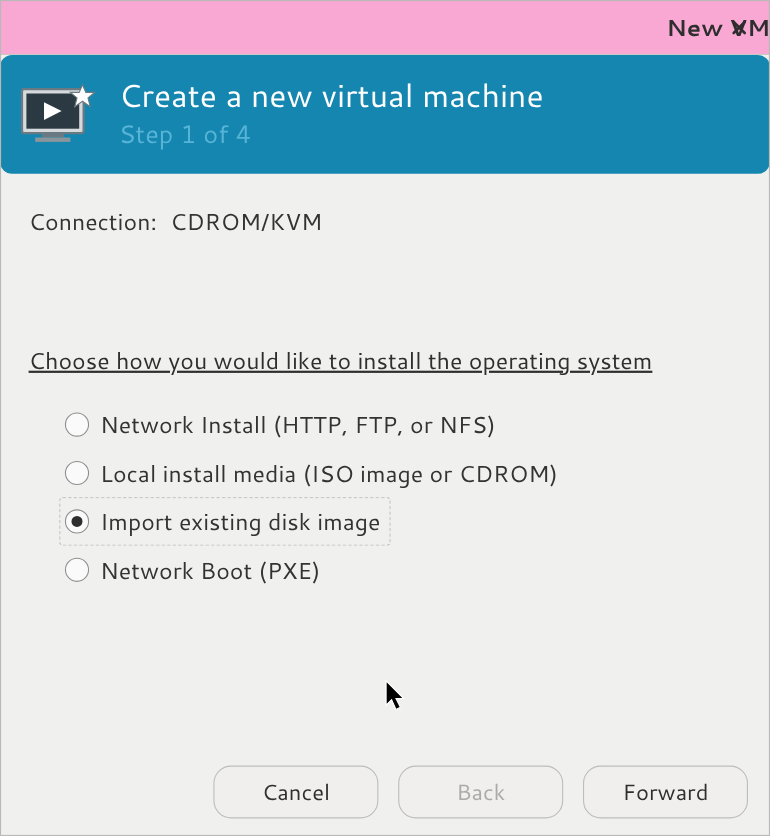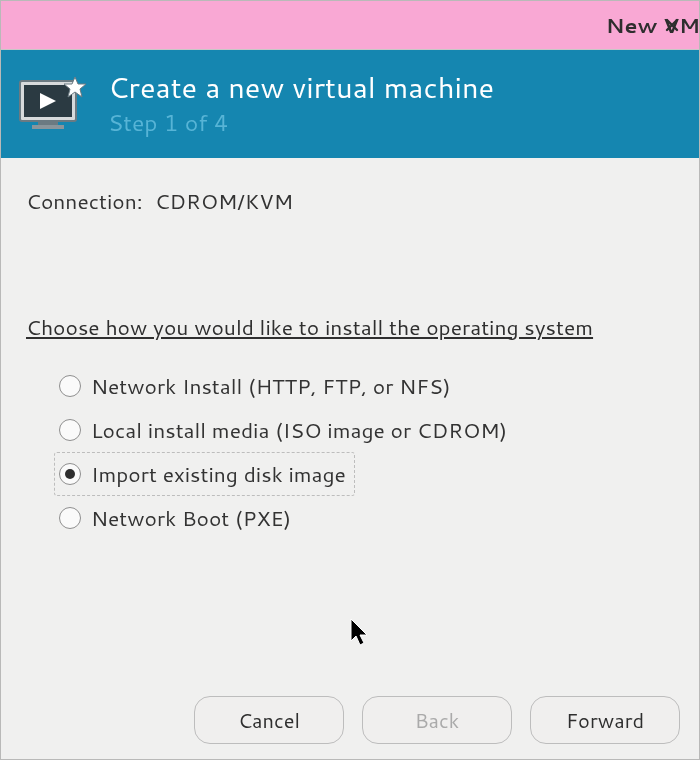--- a/index.html
+++ b/index.html
@@ -40,20 +40,21 @@
   }
   .titlebar .close svg { display: block; }
 
   .header-band {
     background: #1586b0;
     height: 108px;
     display: flex;
     align-items: center;
     padding: 0 16px;
     gap: 18px;
+    border-radius: 11px;
   }
   .header-icon {
     width: 74px;
     height: 74px;
     display: flex;
     align-items: center;
     justify-content: center;
   }
   .header-icon svg { display: block; }
   .header-texts { display: flex; flex-direction: column; }

